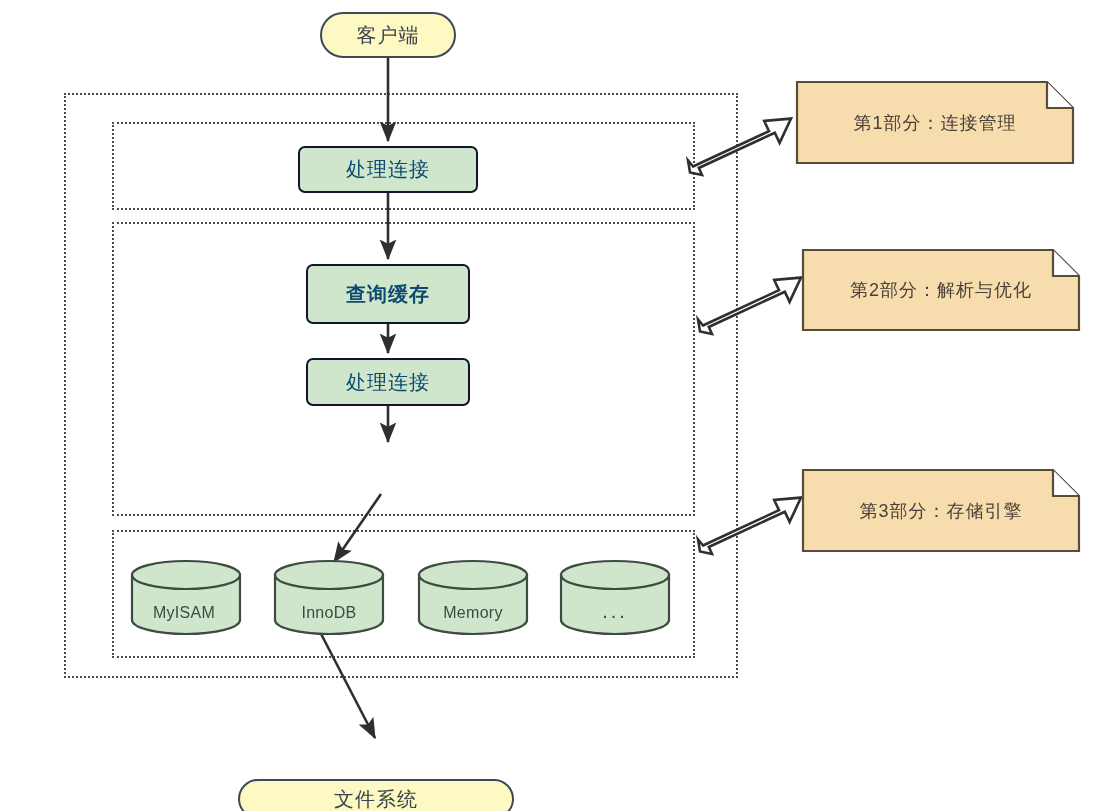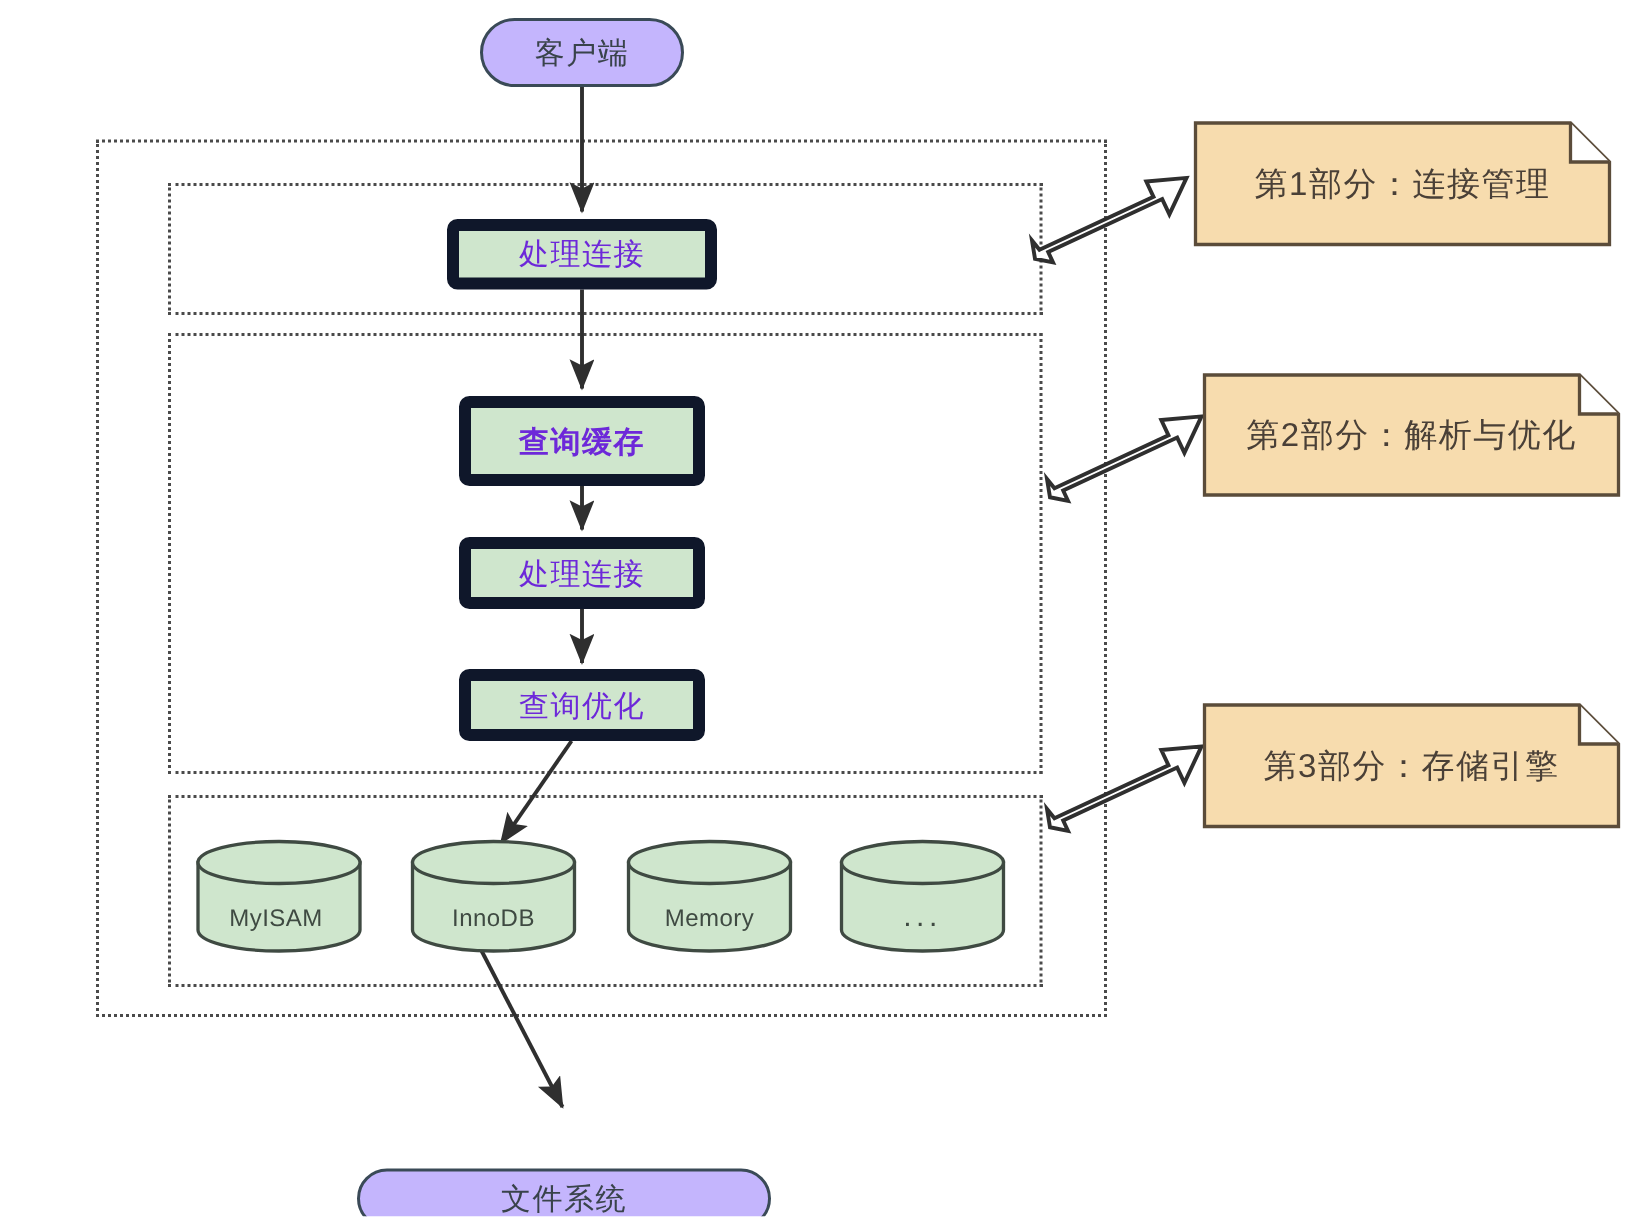--- a/index.html
+++ b/index.html
@@ -30,40 +30,40 @@
     position: absolute;
     box-sizing: border-box;
     display: flex;
     align-items: center;
     justify-content: center;
     text-align: center;
     color: #3d4a52;
   }
   
   .terminal {
-    background: #c4b5fd;
+    background: #fef9c3;
     border: 2px solid #3a4a57;
     border-radius: 26px;
     font-size: 20px;
     letter-spacing: 1px;
     color: #39434b;
   }
   
   .process {
     background: #cfe6cd;
-    border: 8px solid #0f172a;
+    border: 2px solid #0f172a;
     border-radius: 7px;
     font-size: 20px;
     letter-spacing: 1px;
-    color: #6d28d9;
+    color: #0c4a6e;
   }
   
   .note {
     position: absolute;
-    font-size: 22px;
+    font-size: 18px;
     letter-spacing: 1px;
     color: #4a4037;
   }
   .note .note-body {
     position: absolute;
     inset: 0;
     display: flex;
     align-items: center;
     justify-content: center;
   }
@@ -177,23 +177,20 @@
   </div>
 
   <div class="node process" style="left:306px; top:264px; width:164px; height:60px;font-weight:bold;">
     <span>查询缓存</span>
   </div>
 
   <div class="node process" style="left:306px; top:358px; width:164px; height:48px;">
     <span>处理连接</span>
   </div>
 
-  <div class="node process" style="left:306px; top:446px; width:164px; height:48px;">
-    <span>查询优化</span>
-  </div>
 
   <div class="node terminal" style="left:238px; top:779px; width:276px; height:40px;">
     <span>文件系统</span>
   </div>
 
   <div class="cyl-label" style="left:132px; top:604px; width:104px;">MyISAM</div>
   <div class="cyl-label" style="left:275px; top:604px; width:108px;">InnoDB</div>
   <div class="cyl-label" style="left:419px; top:604px; width:108px;">Memory</div>
   <div class="cyl-label" style="left:561px; top:600px; width:108px; font-size:20px; letter-spacing:3px;">...</div>
 

